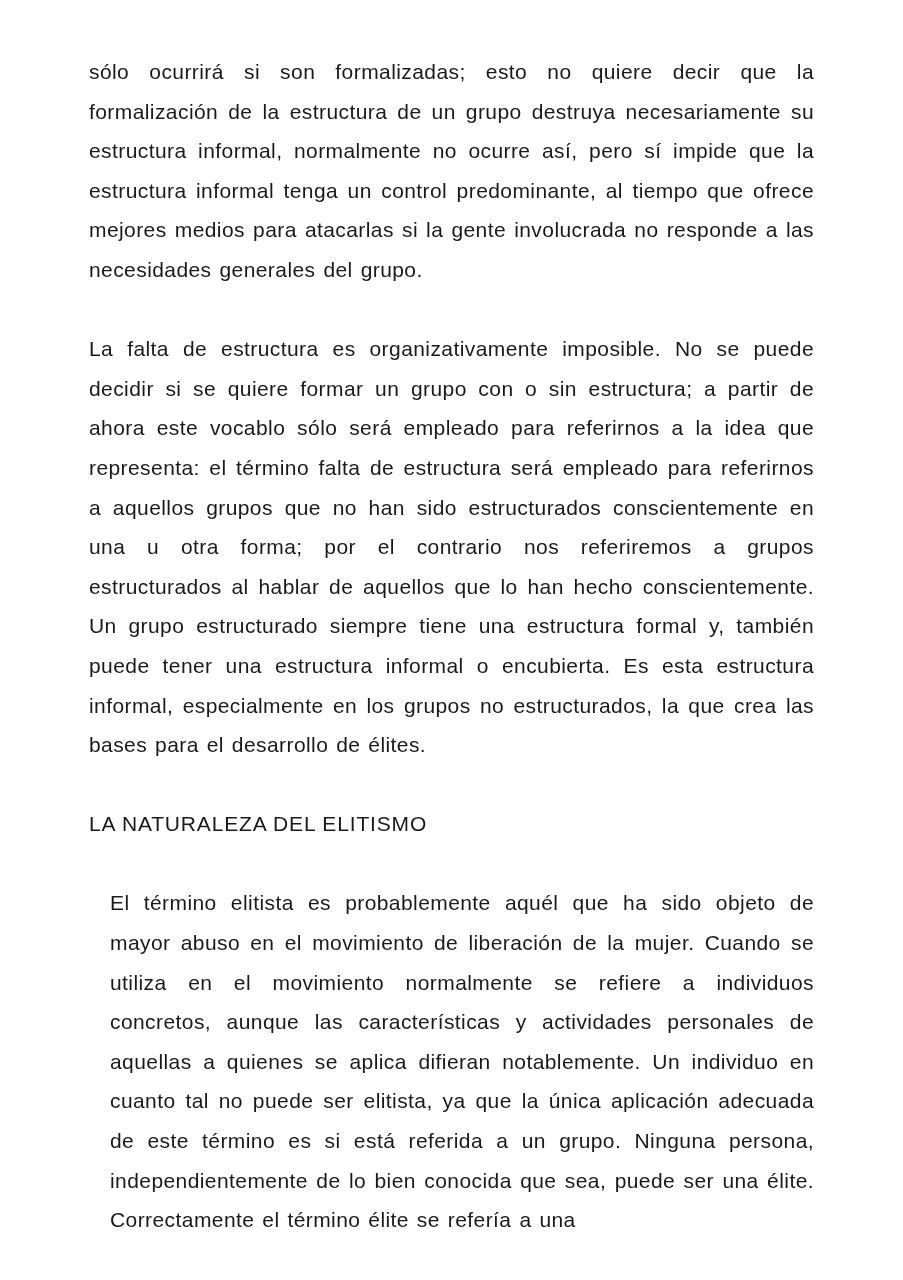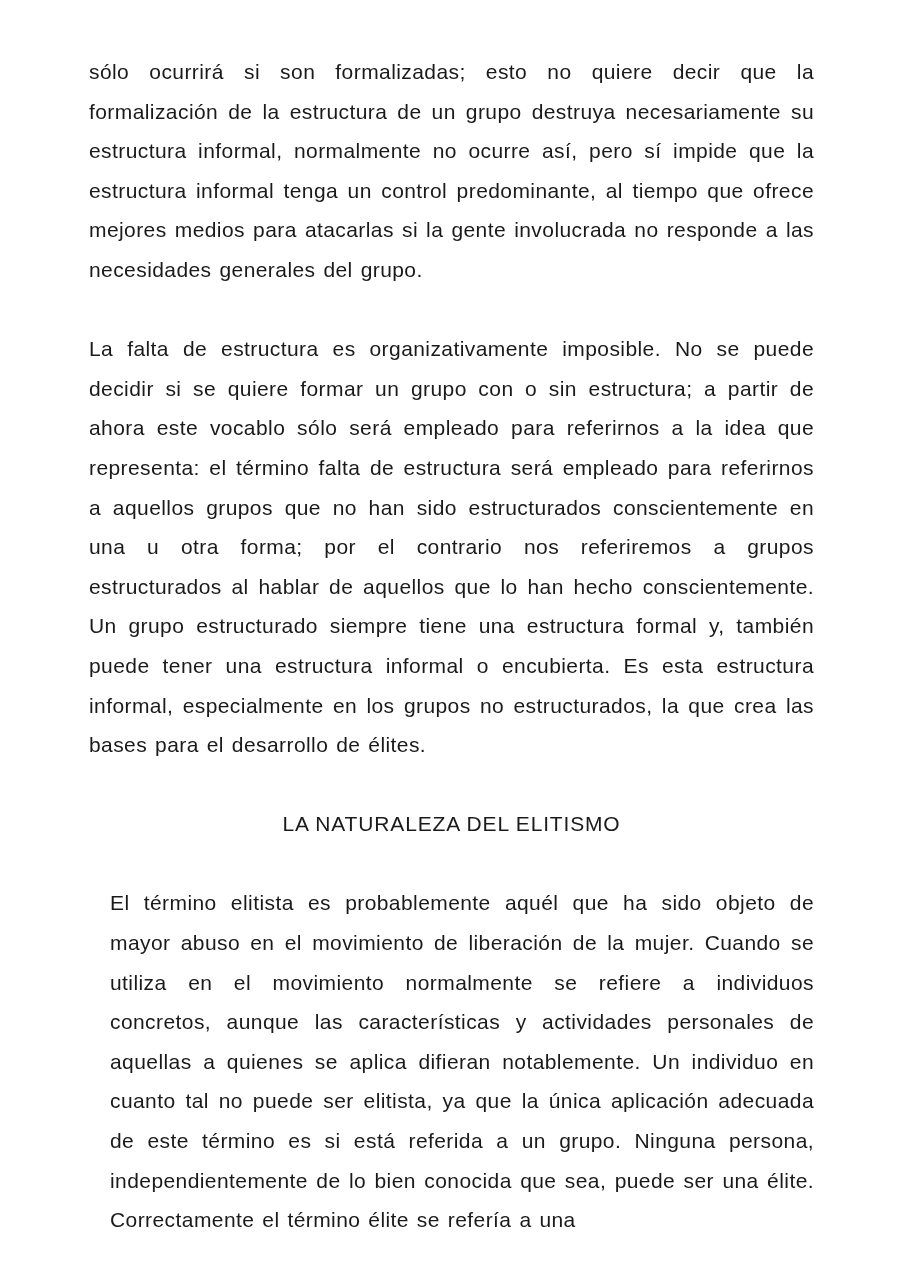--- a/index.html
+++ b/index.html
@@ -29,21 +29,21 @@
   }
   .para.last {
     margin-bottom: 0;
     margin-left: 21px;
   }
   .heading {
     font-size: 21px;
     font-weight: 400;
     margin: 0 0 39.6px 0;
     letter-spacing: 0.04em;
-    text-align: center;
+    text-align: left;
   }
 </style>
 </head>
 <body>
 
 <div class="page">
   <p class="para">sólo ocurrirá si son formalizadas; esto no quiere decir que la formalización de la estructura de un grupo destruya necesariamente su estructura informal, normalmente no ocurre así, pero sí impide que la estructura informal tenga un control predominante, al tiempo que ofrece mejores medios para atacarlas si la gente involucrada no responde a las necesidades generales del grupo.</p>
 
   <p class="para">La falta de estructura es organizativamente imposible. No se puede decidir si se quiere formar un grupo con o sin estructura; a partir de ahora este vocablo sólo será empleado para referirnos a la idea que representa: el término falta de estructura será empleado para referirnos a aquellos grupos que no han sido estructurados conscientemente en una u otra forma; por el contrario nos referiremos a grupos estructurados al hablar de aquellos que lo han hecho conscientemente. Un grupo estructurado siempre tiene una estructura formal y, también puede tener una estructura informal o encubierta. Es esta estructura informal, especialmente en los grupos no estructurados, la que crea las bases para el desarrollo de élites.</p>
 

